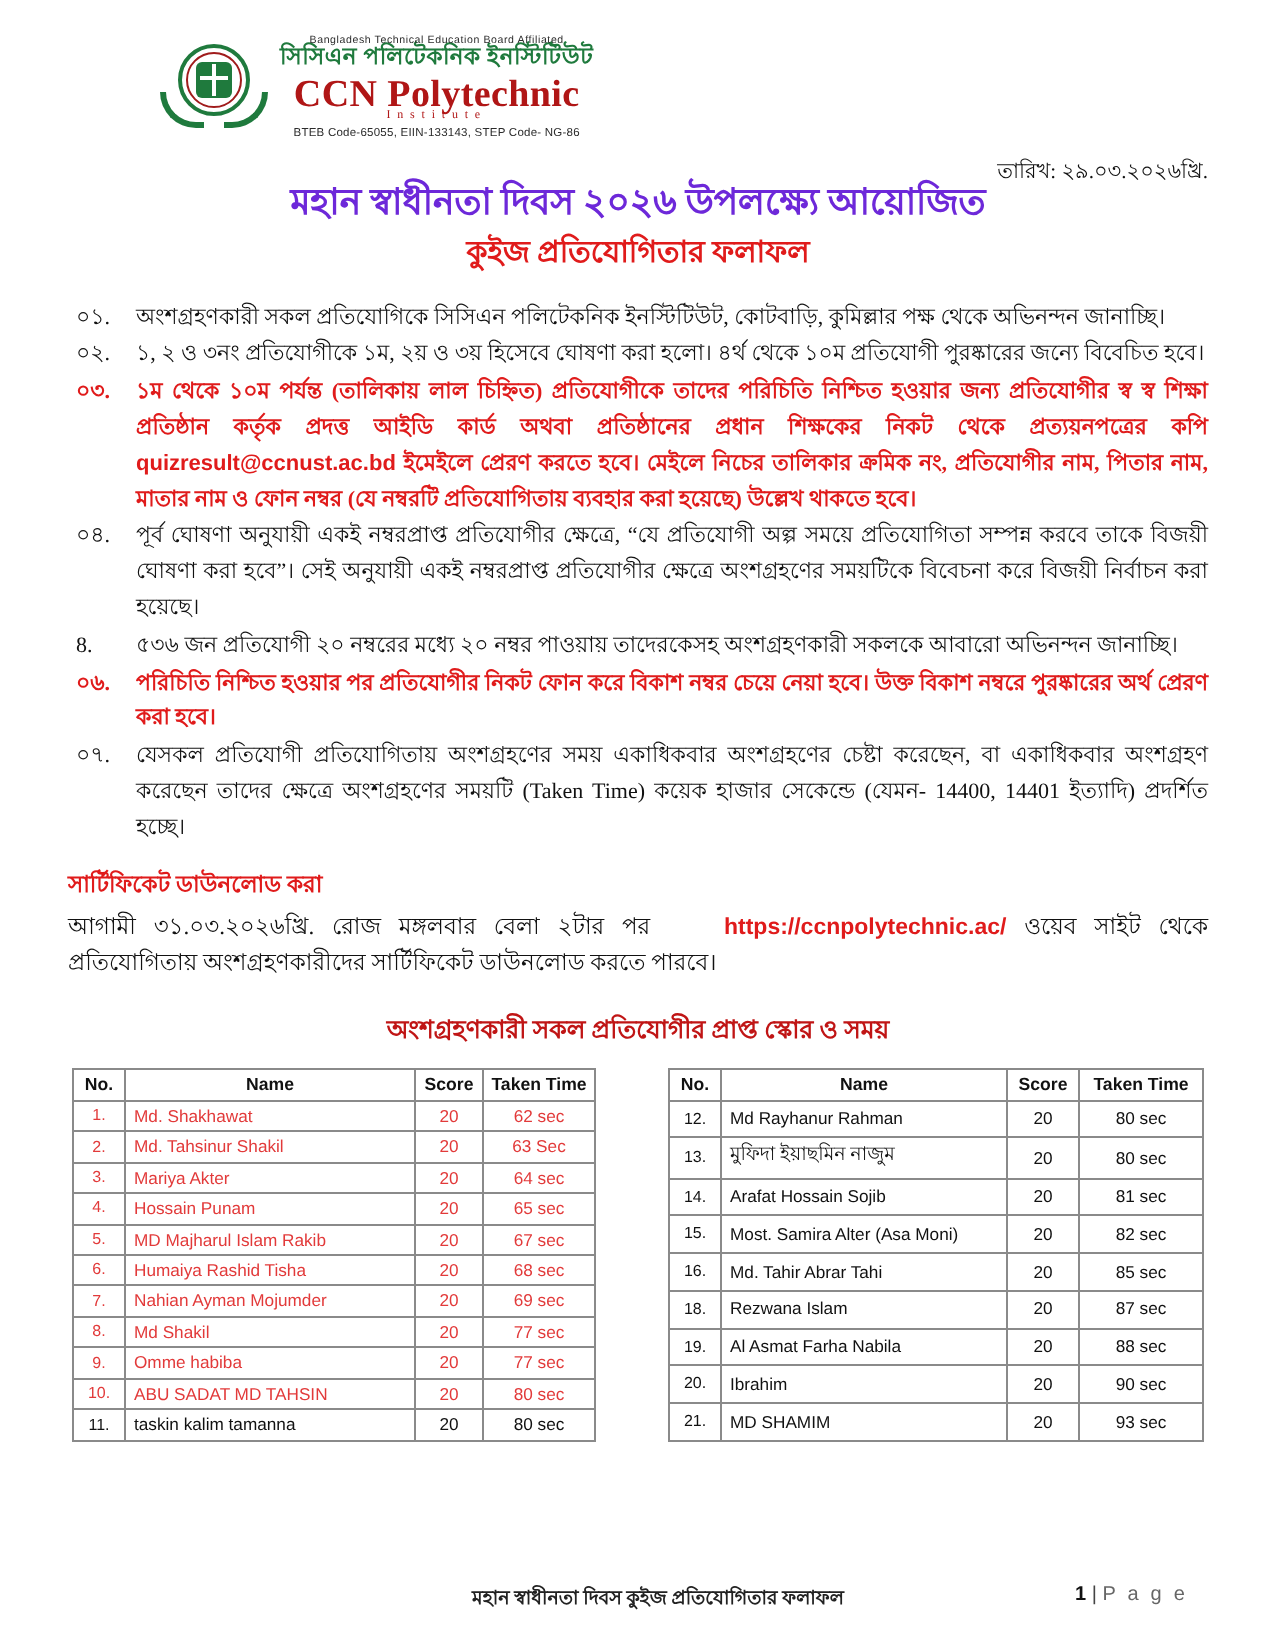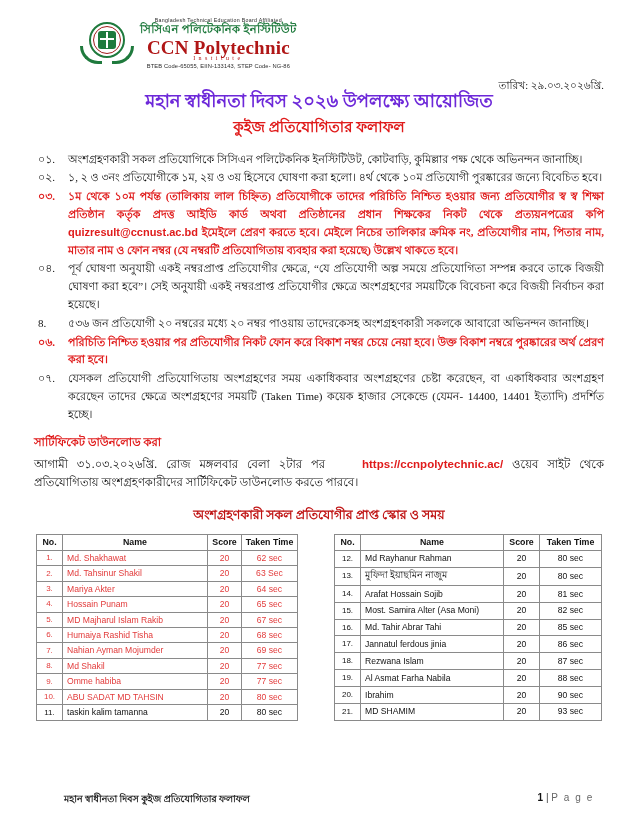--- a/index.html
+++ b/index.html
@@ -270,20 +270,21 @@
     bottom: 18px;
     padding: 0 44px;
     display: flex;
     align-items: center;
     justify-content: center;
   }
   .footer-inner {
     width: 100%;
     display: flex;
     align-items: baseline;
+    justify-content: center;
     position: relative;
   }
   .footer-title {
     font-size: 9.5px;
     font-weight: bold;
     color: #222;
     margin-left: 20px;
   }
   .footer-page {
     position: absolute;
@@ -488,26 +489,20 @@
             <td class="c-score">20</td>
             <td class="c-time">82 sec</td>
           </tr>
           <tr class="black">
             <td class="c-no">16.</td>
             <td class="c-name">Md. Tahir Abrar Tahi</td>
             <td class="c-score">20</td>
             <td class="c-time">85 sec</td>
           </tr>
           <tr class="black">
-            <td class="c-no">17.</td>
-            <td class="c-name">Jannatul ferdous jinia</td>
-            <td class="c-score">20</td>
-            <td class="c-time">86 sec</td>
-          </tr>
-          <tr class="black">
             <td class="c-no">18.</td>
             <td class="c-name">Rezwana Islam</td>
             <td class="c-score">20</td>
             <td class="c-time">87 sec</td>
           </tr>
           <tr class="black">
             <td class="c-no">19.</td>
             <td class="c-name">Al Asmat Farha Nabila</td>
             <td class="c-score">20</td>
             <td class="c-time">88 sec</td>

